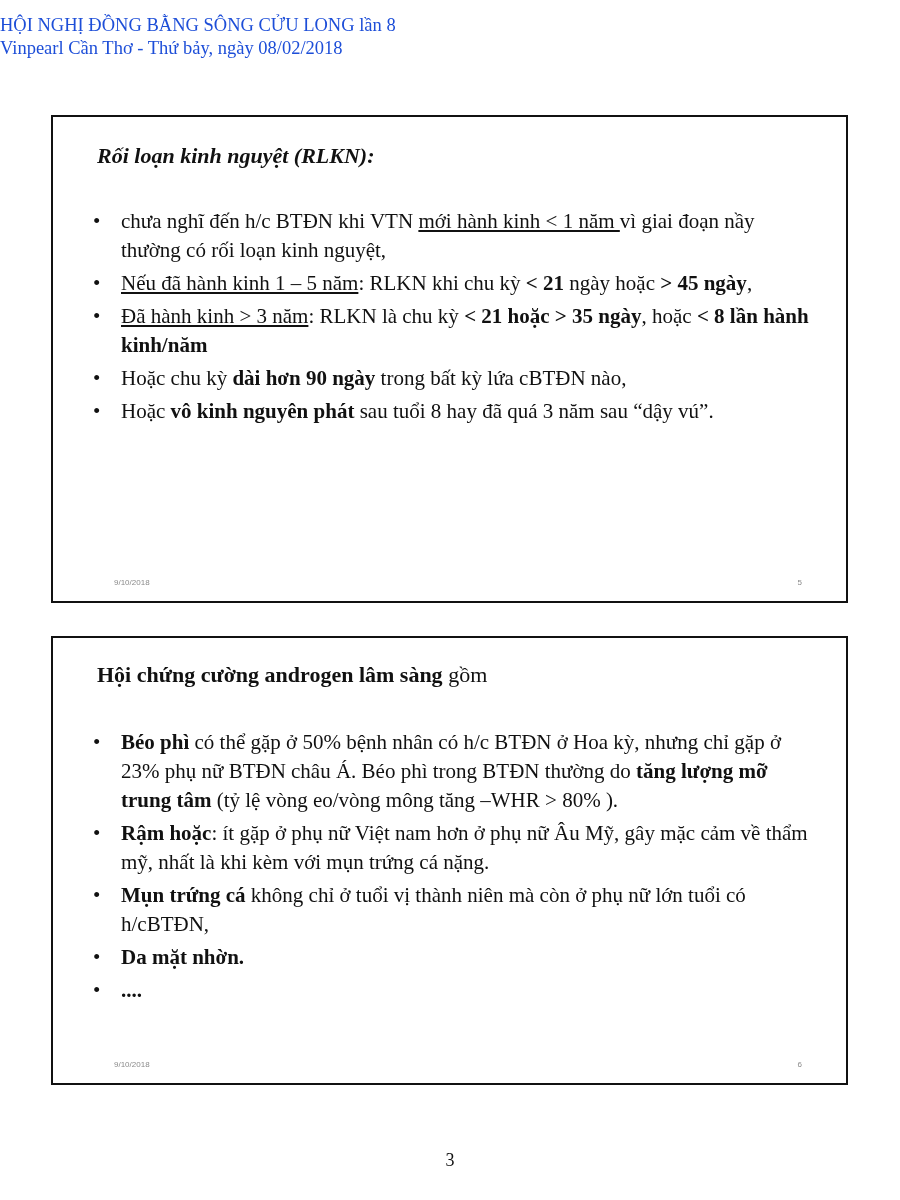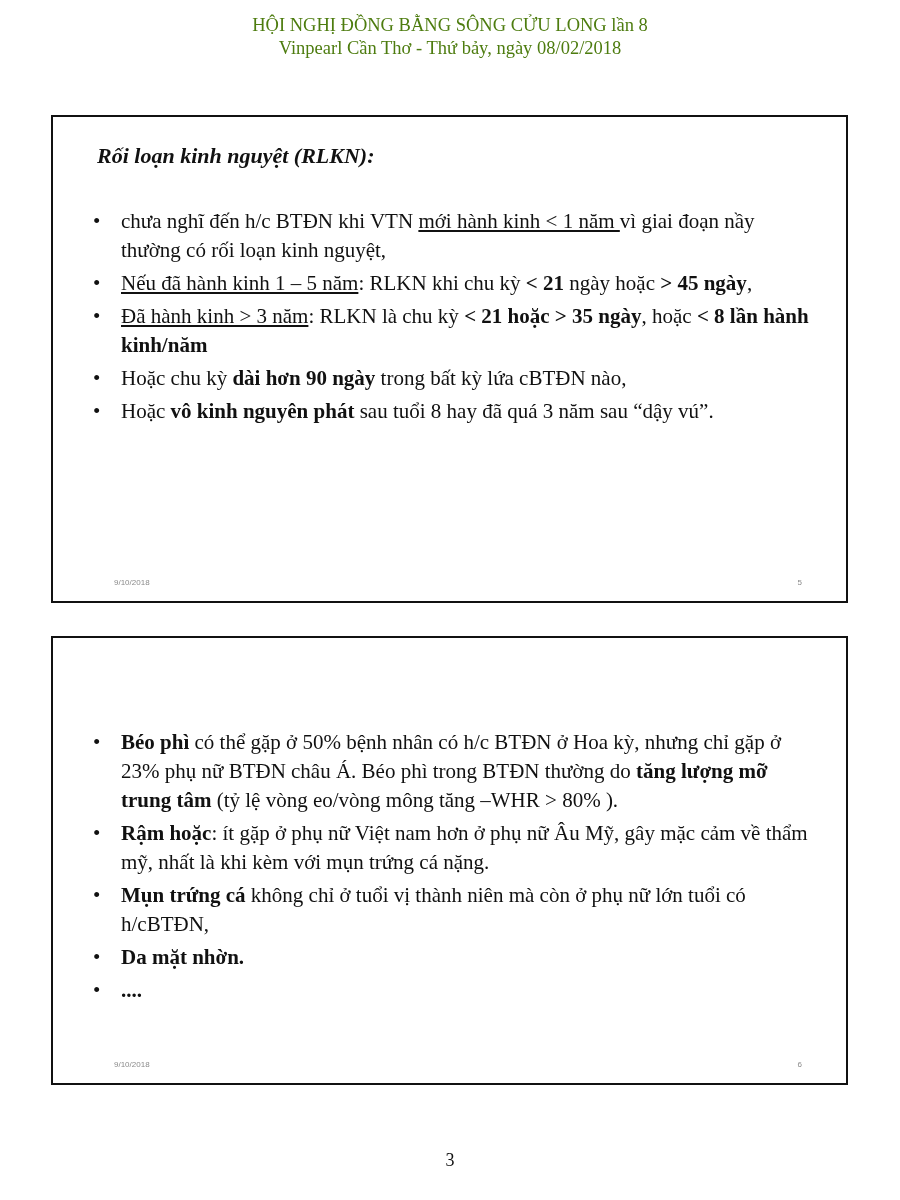--- a/index.html
+++ b/index.html
@@ -1,19 +1,19 @@
 <!DOCTYPE html>
 <html><head>
 <meta charset="utf-8">
 <style>
   html, body { margin: 0; padding: 0; background: #ffffff; }
   body { width: 900px; height: 1200px; position: relative; overflow: hidden;
          font-family: "Liberation Serif", "DejaVu Serif", serif; color: #111; }
-  .page-header { position: absolute; top: 14px; left: 0; width: 900px; text-align: center;
-                 font-size: 18.5px; line-height: 23px; color: #4d7c0f; }
+  .page-header { position: absolute; top: 14px; left: 0; width: 900px; text-align: left;
+                 font-size: 18.5px; line-height: 23px; color: #1d4ed8; }
   .slide { position: absolute; left: 51px; width: 797px; border: 2px solid #111;
            background: #fff; box-sizing: border-box; }
   .slide1 { top: 115px; height: 488px; }
   .slide2 { top: 636px; height: 449px; }
   .slide-title { position: absolute; left: 44px; font-size: 22px; line-height: 26px; }
   .slide1 .slide-title { top: 26px; font-style: italic; font-weight: bold; }
   .slide2 .slide-title { top: 24px; }
   .bullets { position: absolute; left: 40px; right: 30px; margin: 0; padding: 0; list-style: none;
              font-size: 21px; line-height: 29px; }
   .slide1 .bullets { top: 90px; }
@@ -43,20 +43,23 @@
       <li><span class="bullet">•</span><span class="u">Nếu đã hành kinh 1 – 5 năm</span><span>: RLKN khi chu kỳ </span><span class="b">&lt; 21</span><span> ngày hoặc </span><span class="b">&gt; 45 ngày</span><span>,</span></li>
       <li><span class="bullet">•</span><span class="u">Đã hành kinh &gt; 3 năm</span><span>: RLKN là chu kỳ </span><span class="b">&lt; 21 hoặc &gt; 35 ngày</span><span>, hoặc </span><span class="b">&lt; 8 lần hành kinh/năm</span></li>
       <li><span class="bullet">•</span><span>Hoặc chu kỳ </span><span class="b">dài hơn 90 ngày</span><span> trong bất kỳ lứa cBTĐN nào,</span></li>
       <li><span class="bullet">•</span><span>Hoặc </span><span class="b">vô kinh nguyên phát</span><span> sau tuổi 8 hay đã quá 3 năm sau “dậy vú”.</span></li>
     </ul>
   <div class="slide-footer-date">9/10/2018</div>
   <div class="slide-footer-num">5</div>
 </div>
 
 <div class="slide slide2">
+  <div class="slide-title">
+    <span class="b">Hội chứng cường androgen lâm sàng</span><span> gồm</span>
+  </div>
   <ul class="bullets">
       <li><span class="bullet">•</span><span class="b">Béo phì</span><span> có thể gặp ở 50% bệnh nhân có h/c BTĐN ở Hoa kỳ, nhưng chỉ gặp ở 23% phụ nữ BTĐN châu Á. Béo phì trong BTĐN thường do </span><span class="b">tăng lượng mỡ trung tâm</span><span> (tỷ lệ vòng eo/vòng mông tăng –WHR &gt; 80% ).</span></li>
       <li><span class="bullet">•</span><span class="b">Rậm hoặc</span><span>: ít gặp ở phụ nữ Việt nam hơn ở phụ nữ Âu Mỹ, gây mặc cảm về thẩm mỹ, nhất là khi kèm với mụn trứng cá nặng.</span></li>
       <li><span class="bullet">•</span><span class="b">Mụn trứng cá</span><span> không chỉ ở tuổi vị thành niên mà còn ở phụ nữ lớn tuổi có h/cBTĐN,</span></li>
       <li><span class="bullet">•</span><span class="b">Da mặt nhờn.</span></li>
       <li><span class="bullet">•</span><span class="b">....</span></li>
     </ul>
   <div class="slide-footer-date">9/10/2018</div>
   <div class="slide-footer-num">6</div>
 </div>

